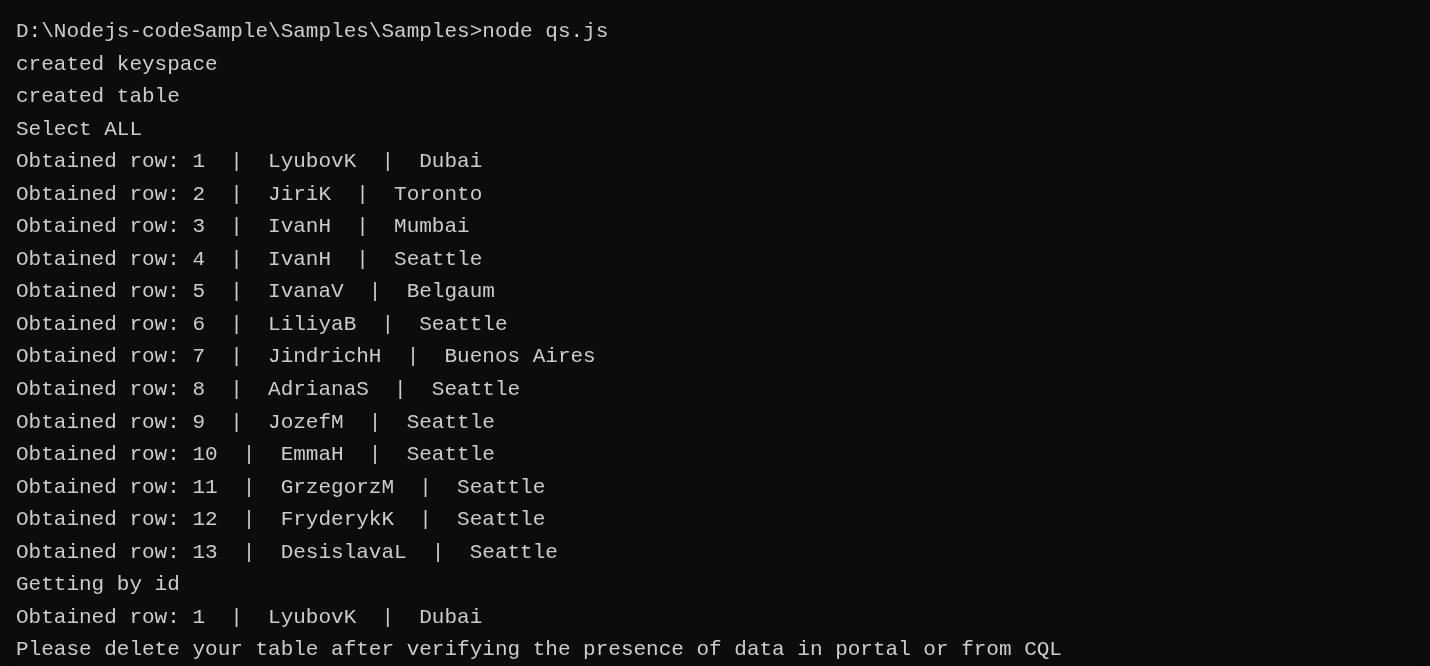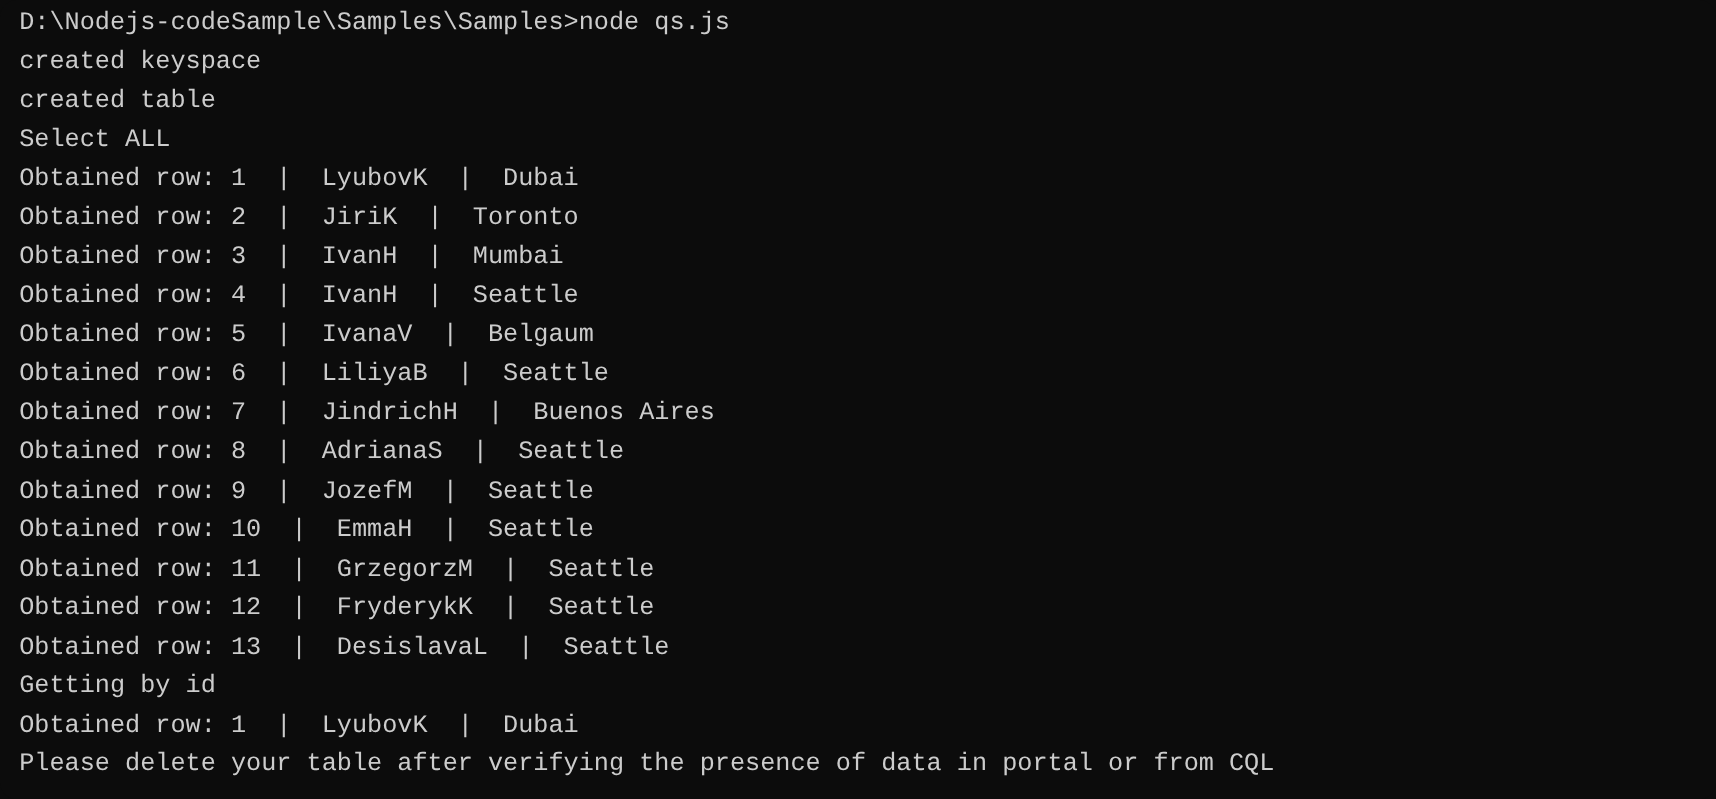--- a/index.html
+++ b/index.html
@@ -14,21 +14,21 @@
       height: 666px;
       overflow: hidden;
       font-family: 'Courier New', Courier, monospace;
     }
 
     .terminal {
       background-color: #0c0c0c;
       color: #cccccc;
       width: 1430px;
       height: 666px;
-      padding: 4px 16px;
+      padding: 16px 16px;
       font-size: 21px;
       line-height: 1.55;
       white-space: pre;
       border-radius: 14px;
     }
 
     .line {
       display: block;
     }
   </style>

